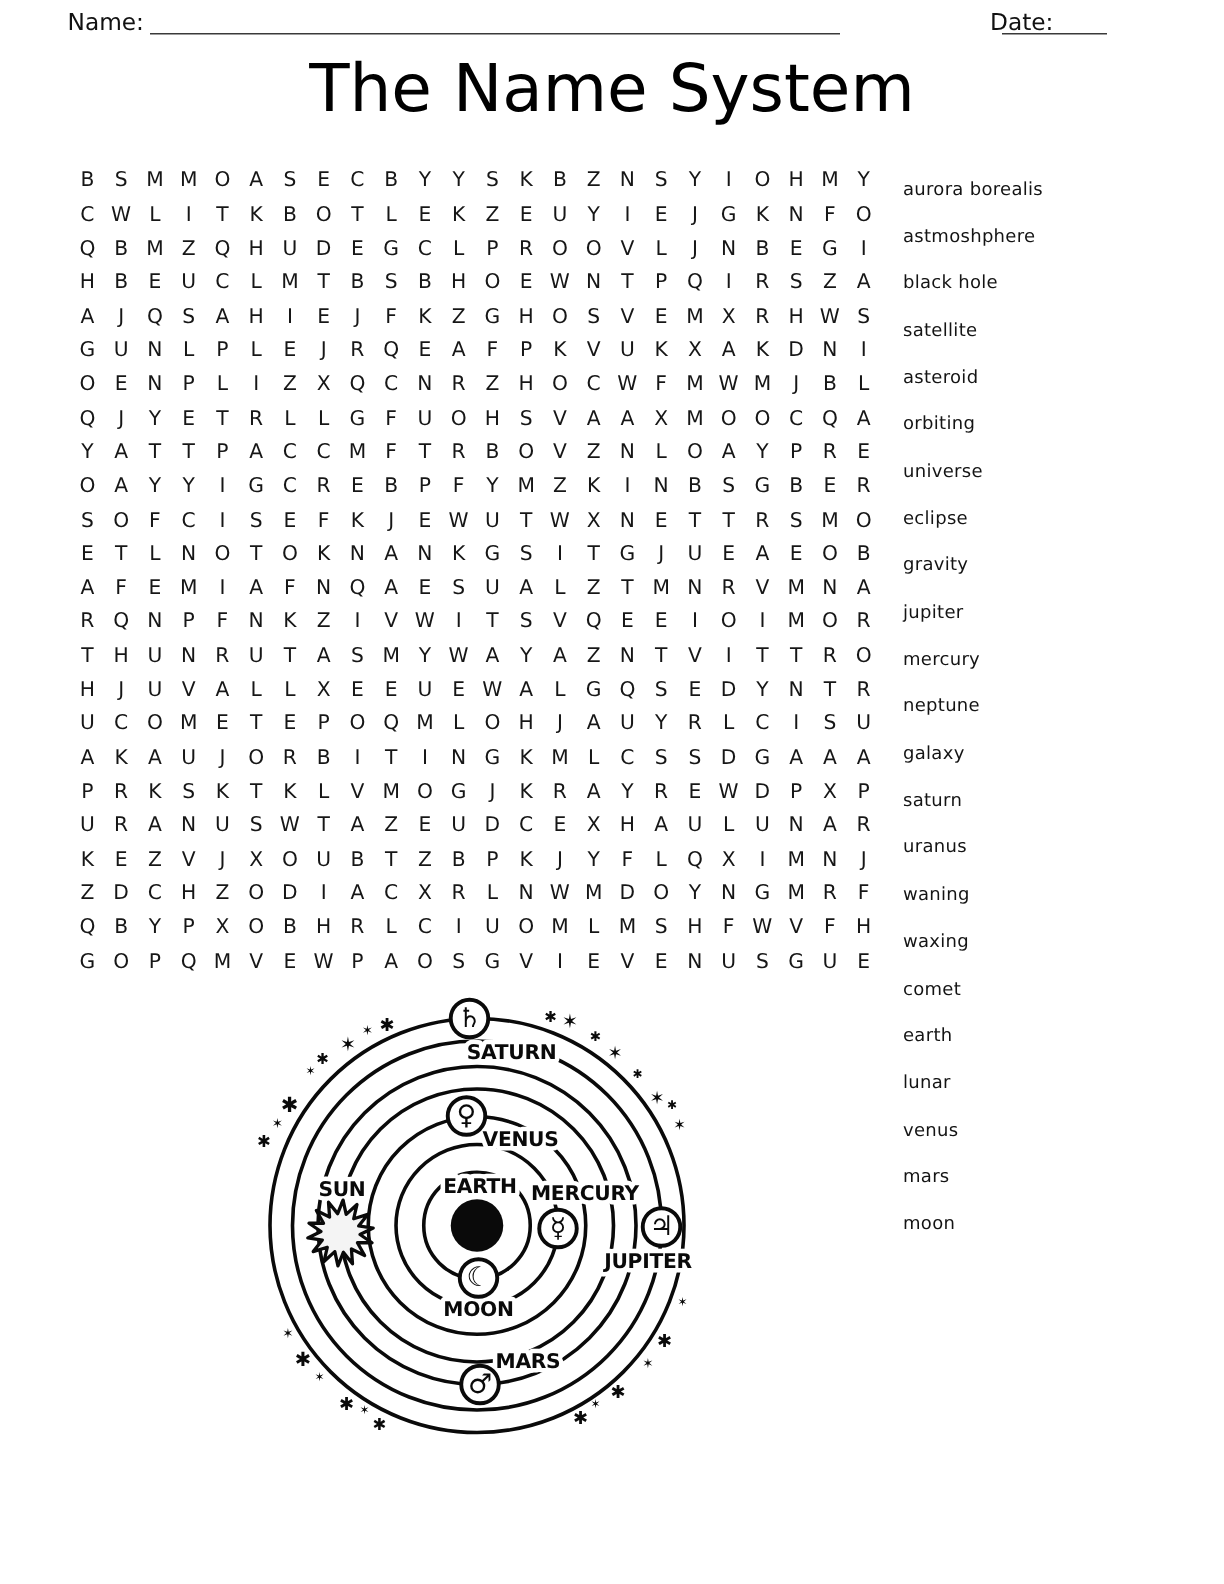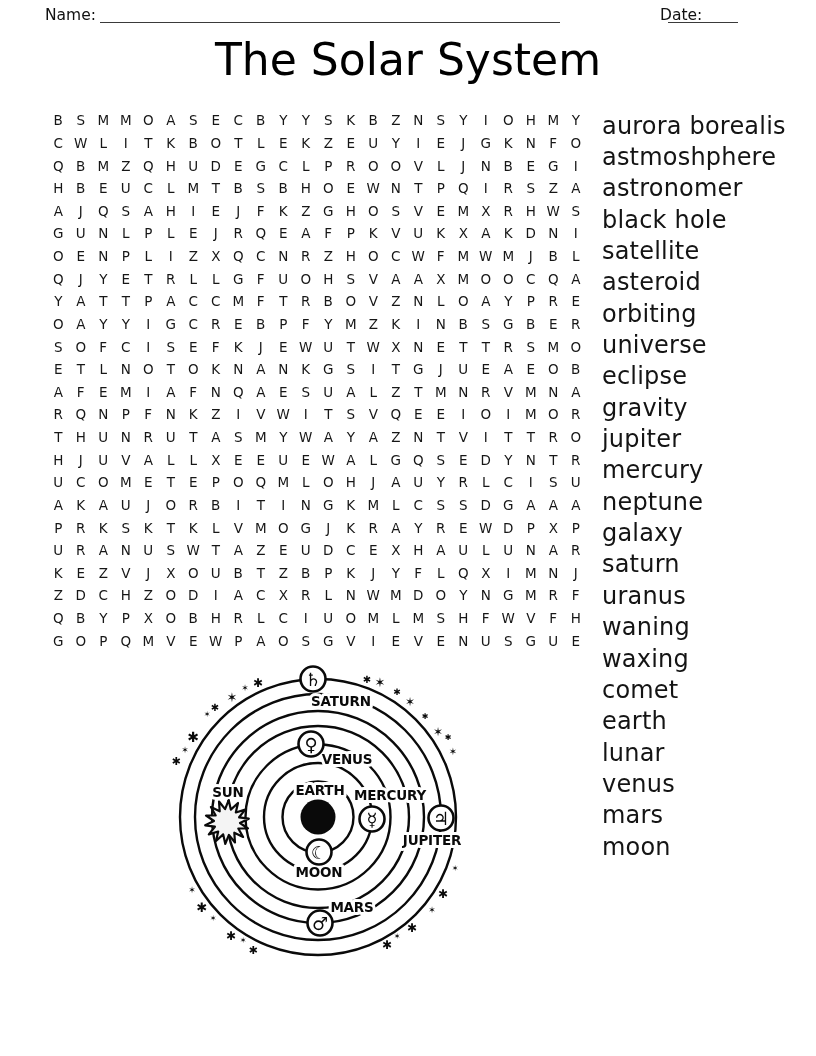--- a/index.html
+++ b/index.html
@@ -16,21 +16,21 @@
   .title{position:absolute;left:0;right:0;top:34px;margin:0;text-align:center;
          font-size:44px;font-weight:500;letter-spacing:0;color:#000;}
   
   .grid{position:absolute;left:47px;top:109px;width:540px;height:543px;
         display:grid;grid-template-columns:repeat(24,1fr);grid-auto-rows:1fr;}
   .cell{display:flex;align-items:center;justify-content:center;
         font-size:13.5px;font-weight:500;color:#161616;}
   
   .word-list{position:absolute;left:602px;top:110px;margin:0;padding:0;list-style:none;}
   .word-list li{height:31.35px;display:flex;align-items:center;
-        font-size:24px;letter-spacing:.2px;color:#141414;}
+        font-size:12px;letter-spacing:.2px;color:#141414;}
   
   .diagram{position:absolute;left:140px;top:640px;}
   .orbit{fill:none;stroke:#0a0a0a;stroke-width:2.4;}
   .badge{fill:#fff;stroke:#0a0a0a;stroke-width:2.6;}
   .psym{font-family:"DejaVu Sans",sans-serif;font-weight:bold;font-size:18px;fill:#0a0a0a;}
   .plabel{font-family:"DejaVu Sans",sans-serif;font-weight:bold;font-size:13.5px;
           letter-spacing:-.2px;fill:#0a0a0a;paint-order:stroke;stroke:#fff;
           stroke-width:6px;stroke-linejoin:round;}
   .earth-disc{fill:#0a0a0a;}
   .sunburst{fill:#f4f4f4;stroke:#0a0a0a;stroke-width:2.2;stroke-linejoin:round;}
@@ -39,21 +39,21 @@
 </head>
 <body>
 
 <div class="page">
 
   <span class="hdr-label name-label">Name:</span>
   <div class="write-line name-line"></div>
   <span class="hdr-label date-label">Date:</span>
   <div class="write-line date-line"></div>
 
-  <h1 class="title">The Solar System</h1>
+  <h1 class="title">The Name System</h1>
 
   <div class="grid">
       <span class="cell">B</span>
       <span class="cell">S</span>
       <span class="cell">M</span>
       <span class="cell">M</span>
       <span class="cell">O</span>
       <span class="cell">A</span>
       <span class="cell">S</span>
       <span class="cell">E</span>
@@ -623,21 +623,20 @@
       <span class="cell">U</span>
       <span class="cell">S</span>
       <span class="cell">G</span>
       <span class="cell">U</span>
       <span class="cell">E</span>
     </div>
 
   <ul class="word-list">
       <li>aurora borealis</li>
       <li>astmoshphere</li>
-      <li>astronomer</li>
       <li>black hole</li>
       <li>satellite</li>
       <li>asteroid</li>
       <li>orbiting</li>
       <li>universe</li>
       <li>eclipse</li>
       <li>gravity</li>
       <li>jupiter</li>
       <li>mercury</li>
       <li>neptune</li>

